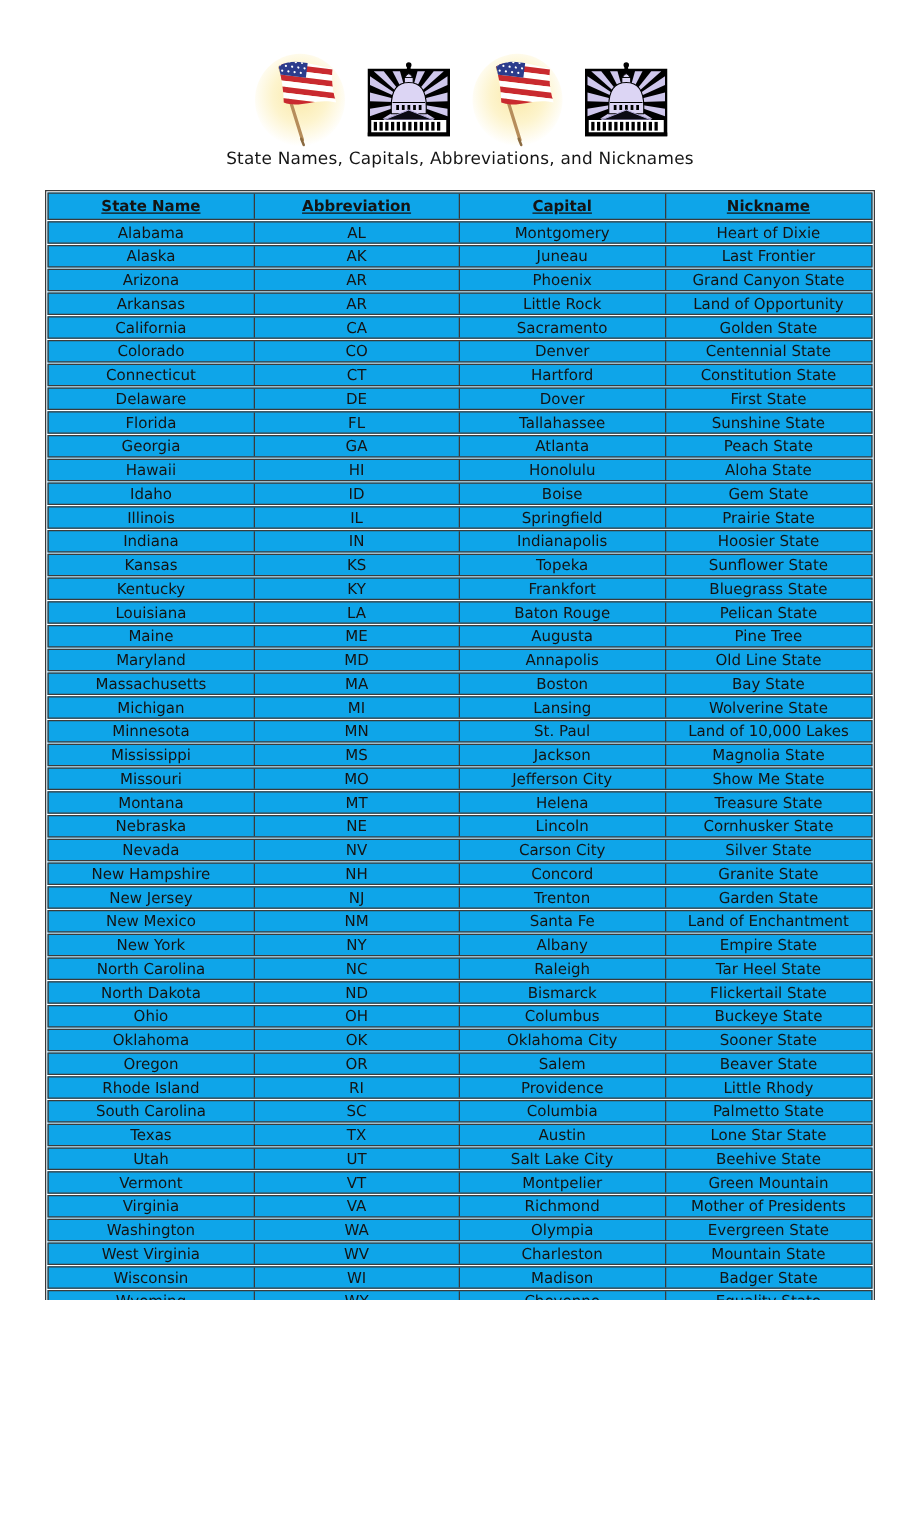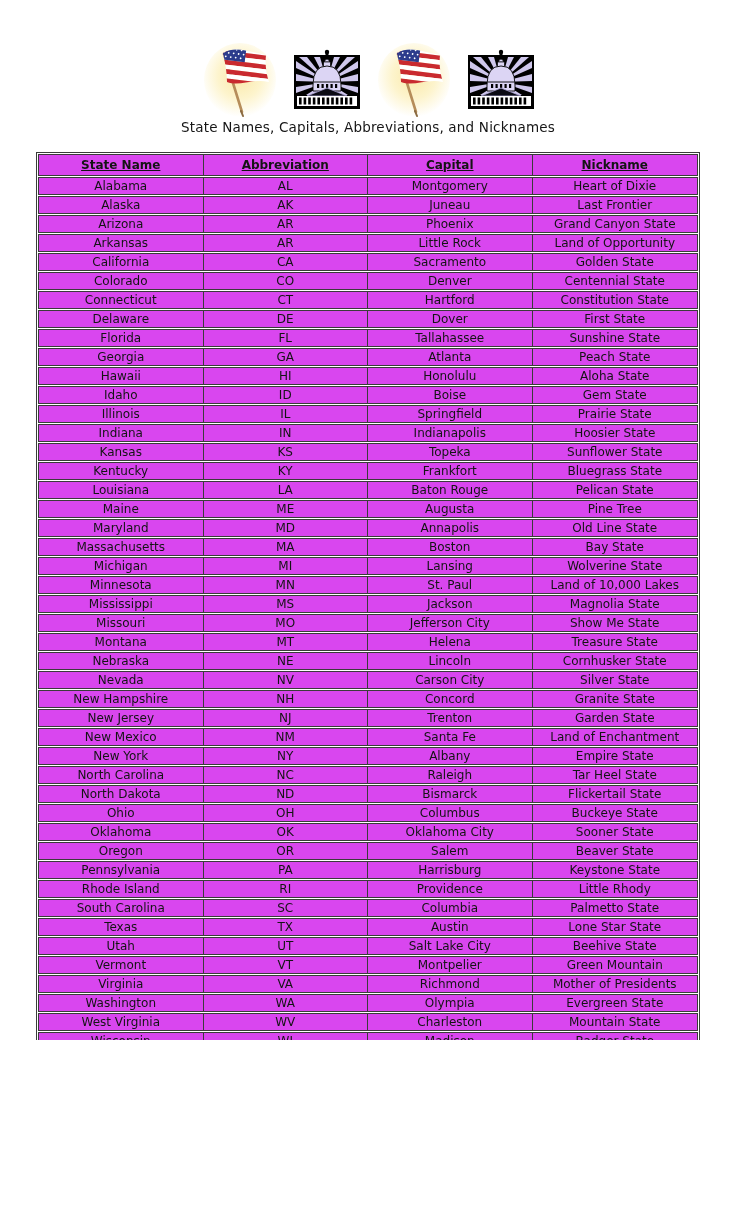--- a/index.html
+++ b/index.html
@@ -33,21 +33,21 @@
     box-sizing:border-box;
     background:#ffffff;
   }
   .t-row{
     display:grid;
     grid-template-columns:1fr 1fr 1fr 1fr;
     border:1px solid #3b3b3b;
     box-sizing:border-box;
     height:18px;
     margin-bottom:1px;
-    background:#d946ef;
+    background:#0ea5e9;
   }
   .t-row:last-child{margin-bottom:0;}
   .t-row.header{
     height:22px;
     font-weight:bold;
     font-size:12.5px;
   }
   .t-cell{
     display:flex;align-items:center;justify-content:center;
     font-size:12px;
@@ -499,26 +499,20 @@
       <div class="t-cell">Oklahoma City</div>
       <div class="t-cell">Sooner State</div>
     </div>
         <div class="t-row">
       <div class="t-cell">Oregon</div>
       <div class="t-cell">OR</div>
       <div class="t-cell">Salem</div>
       <div class="t-cell">Beaver State</div>
     </div>
         <div class="t-row">
-      <div class="t-cell">Pennsylvania</div>
-      <div class="t-cell">PA</div>
-      <div class="t-cell">Harrisburg</div>
-      <div class="t-cell">Keystone State</div>
-    </div>
-        <div class="t-row">
       <div class="t-cell">Rhode Island</div>
       <div class="t-cell">RI</div>
       <div class="t-cell">Providence</div>
       <div class="t-cell">Little Rhody</div>
     </div>
         <div class="t-row">
       <div class="t-cell">South Carolina</div>
       <div class="t-cell">SC</div>
       <div class="t-cell">Columbia</div>
       <div class="t-cell">Palmetto State</div>

